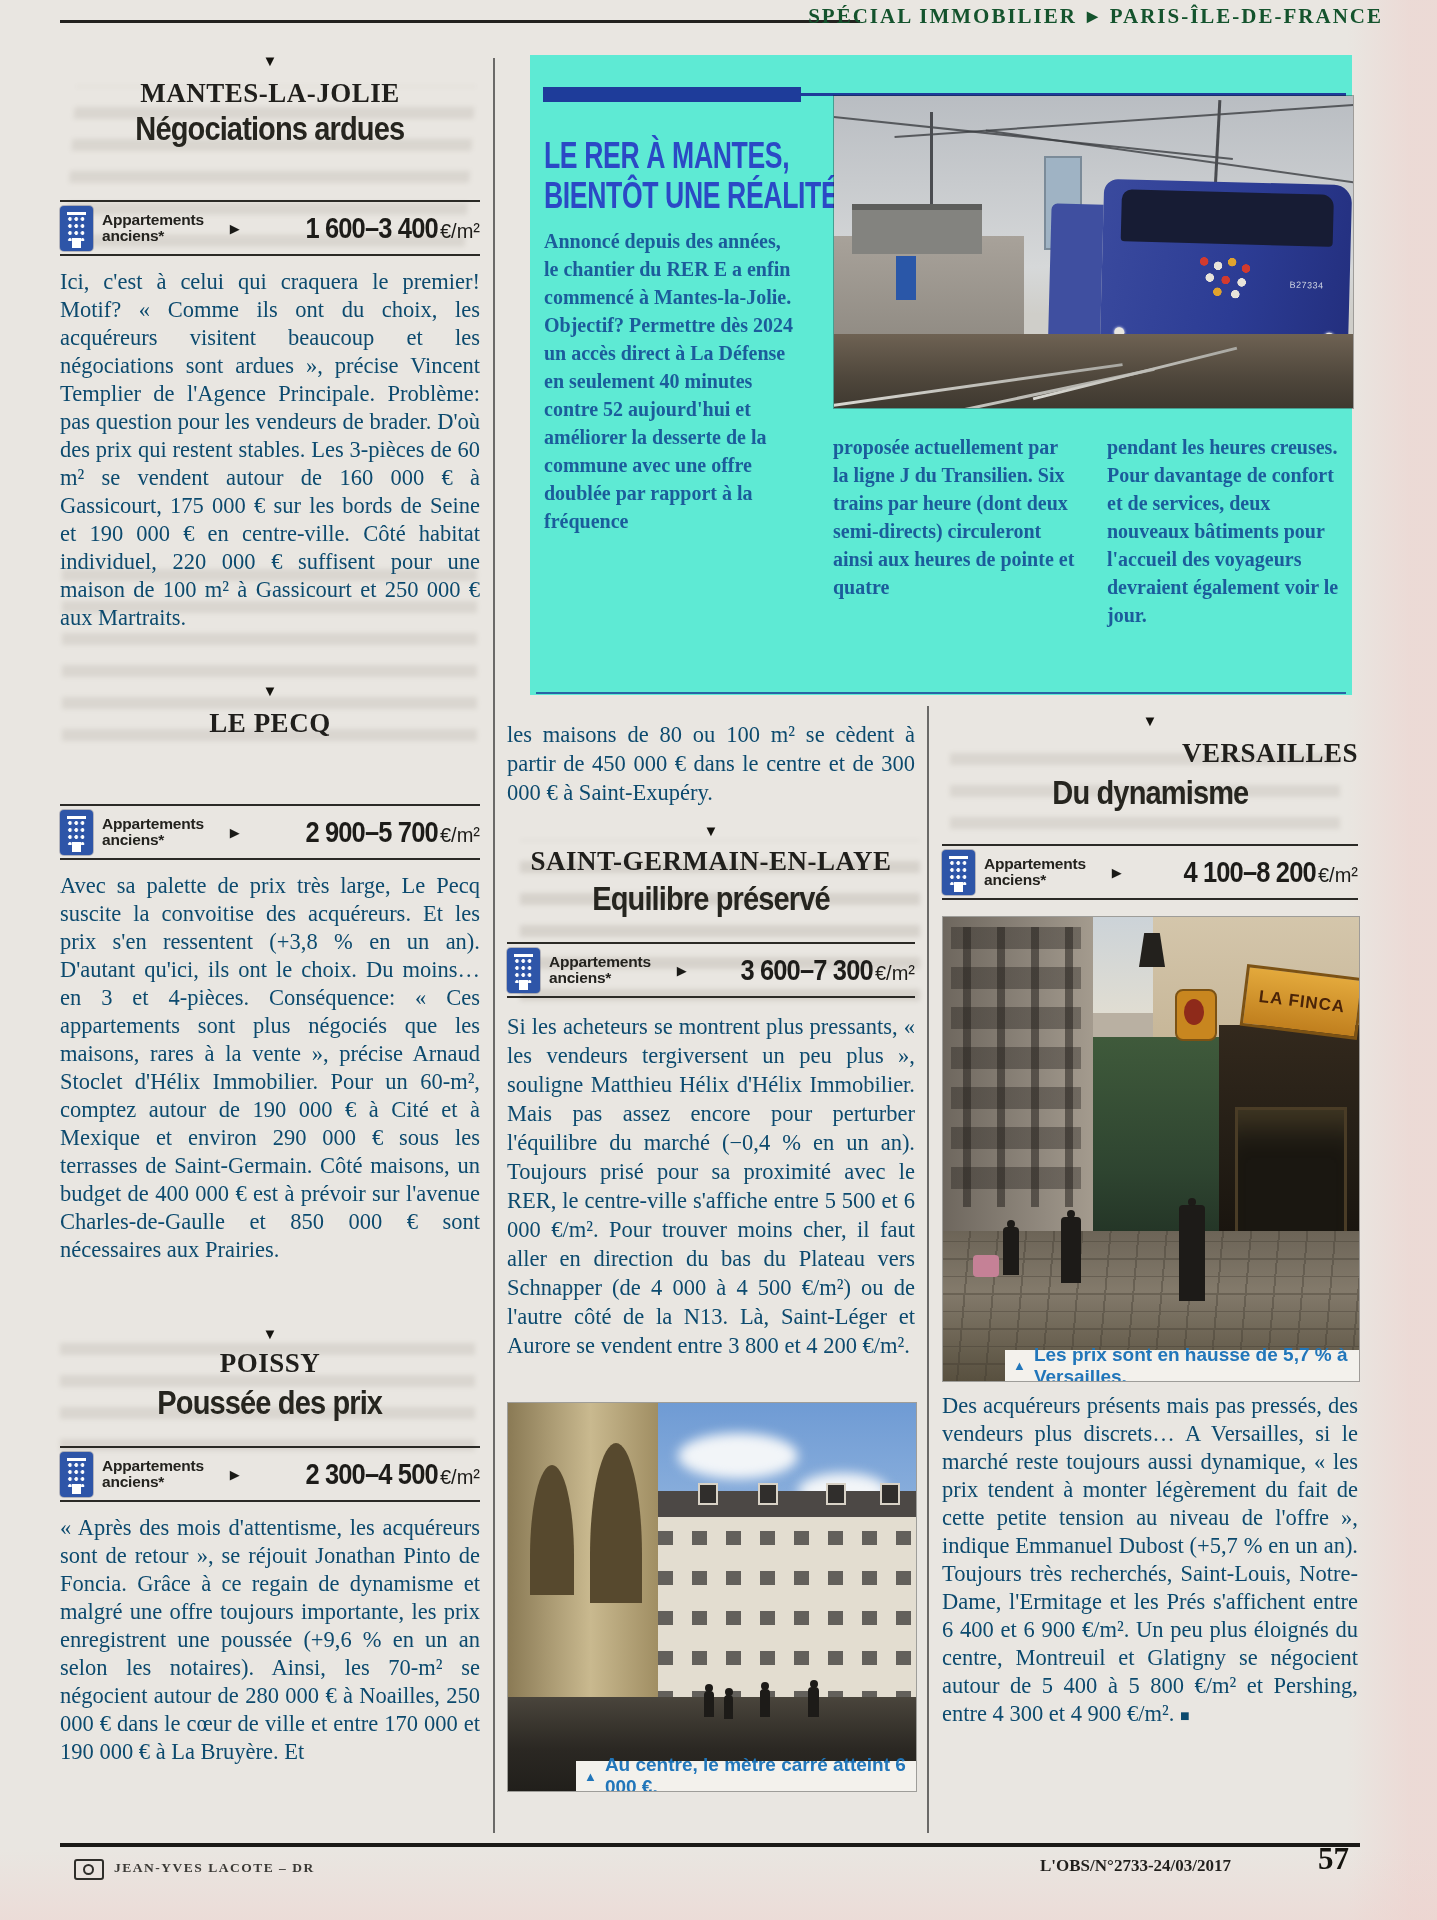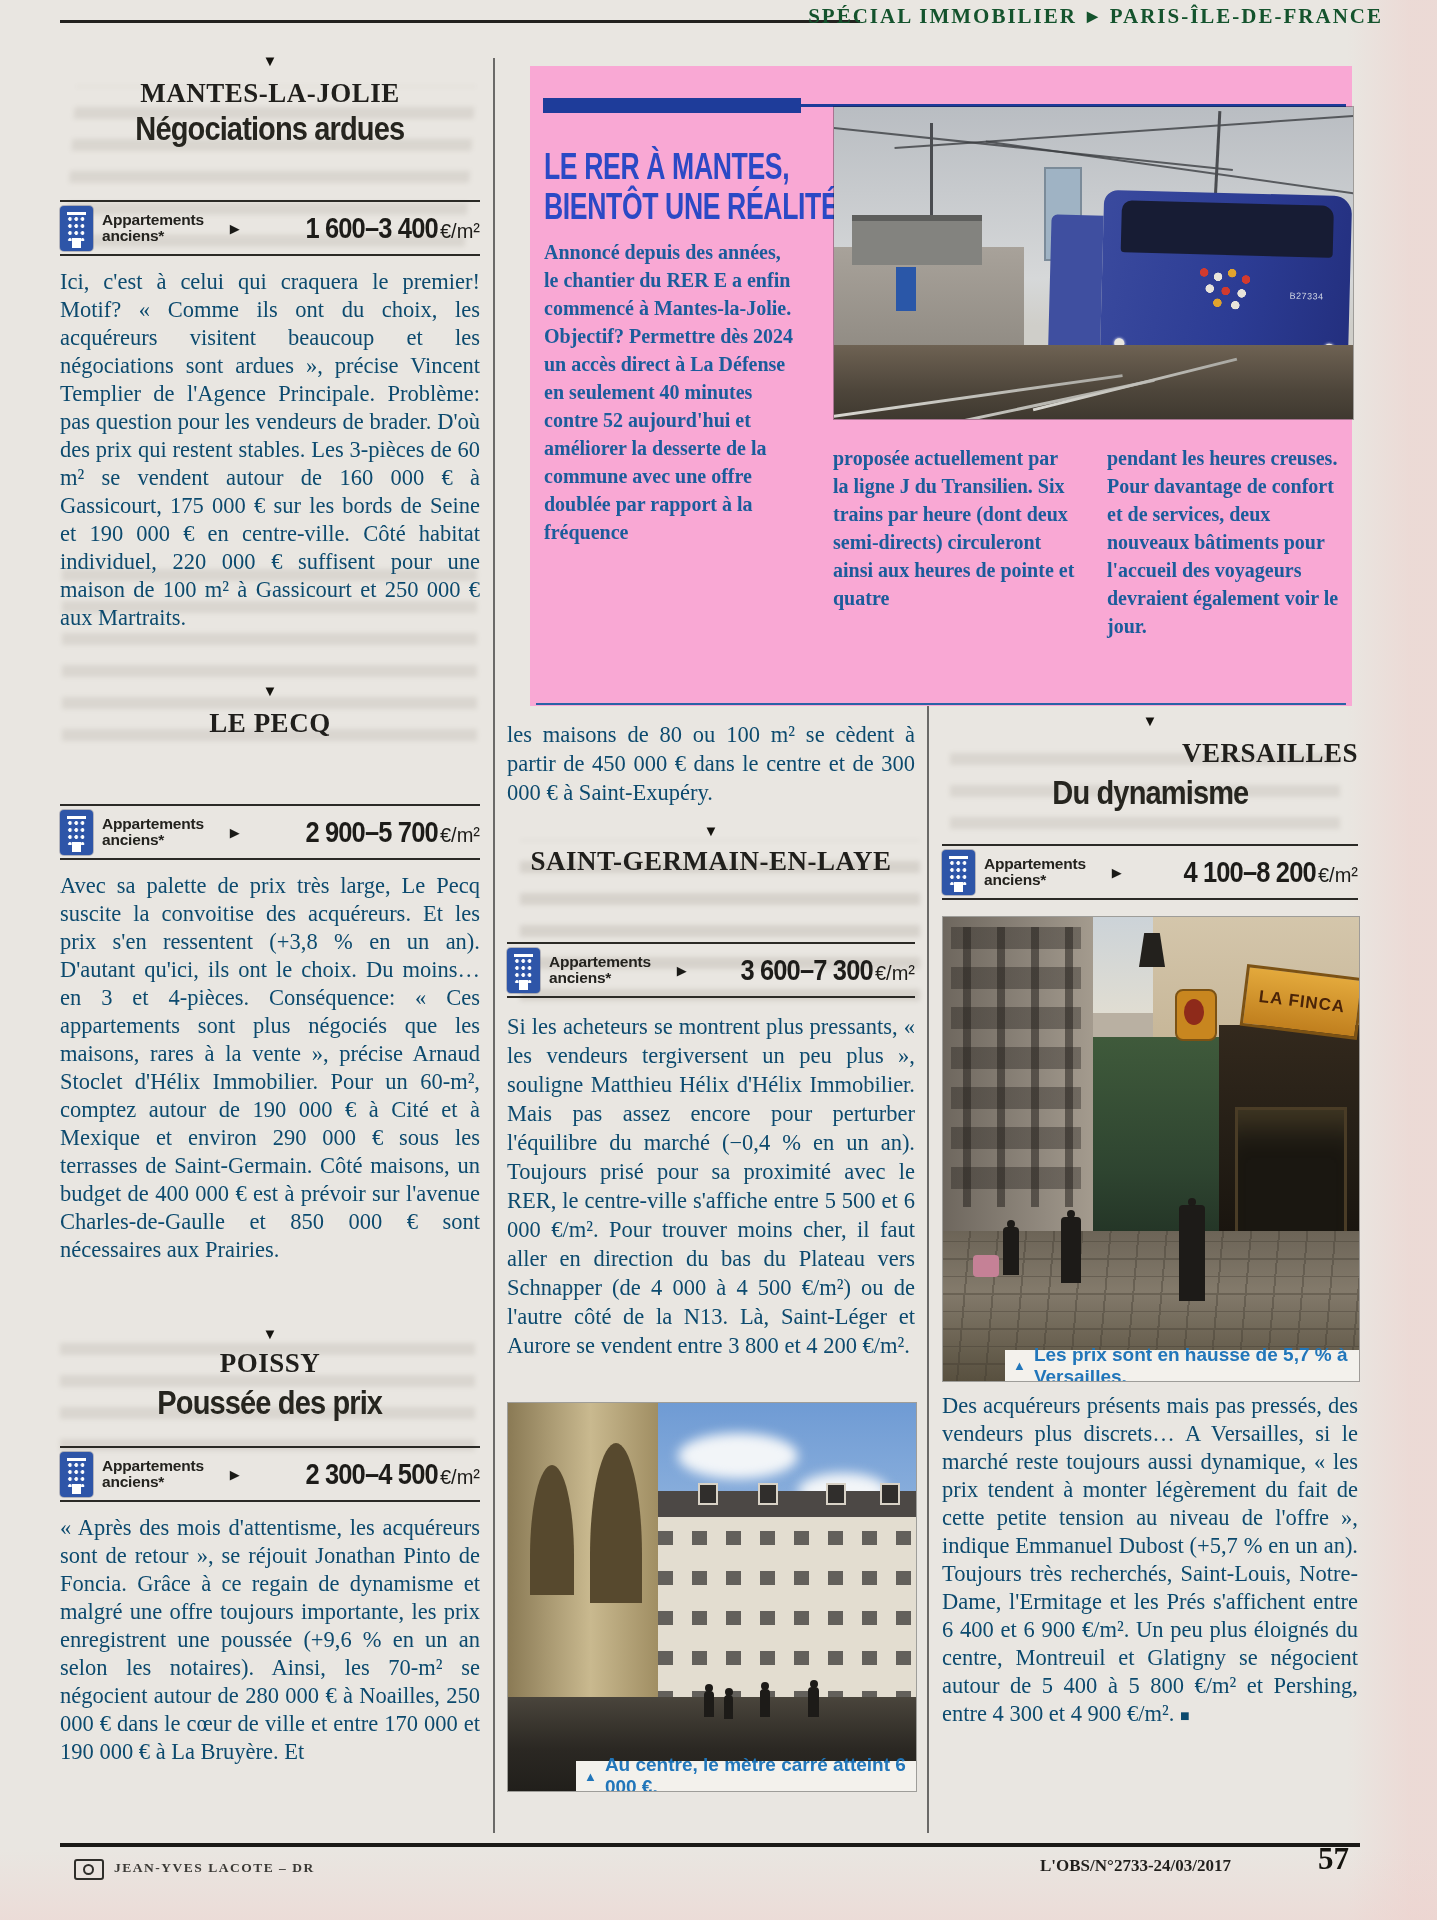--- a/index.html
+++ b/index.html
@@ -37,21 +37,21 @@
   .row-arrow{font-family:"Liberation Sans",sans-serif;font-size:13px;color:#1a1a17;margin-left:26px;}
   .price{margin-left:auto;white-space:nowrap;}
   .pv{font-family:"Liberation Sans",sans-serif;font-weight:bold;font-size:30px;letter-spacing:-1px;
        display:inline-block;transform:scaleX(.85);transform-origin:right center;color:#1d1c19;}
   .pu{font-family:"Liberation Sans",sans-serif;font-size:20px;font-weight:normal;color:#1d1c19;margin-left:2px;}
   
   .body-text{position:absolute;font-size:22.5px;line-height:28px;text-align:justify;color:#0c4a6e;}
   .mid-body{line-height:29px;}
   .end-mark{font-size:16px;}
   
-  .panel{position:absolute;left:530px;top:66px;width:822px;height:640px;background:#f9a8d4;}
+  .panel{position:absolute;left:530px;top:55px;width:822px;height:640px;background:#5eead4;}
   .panel-bar{position:absolute;left:13px;top:32px;width:258px;height:15px;background:#1e3c9a;}
   .panel-thin{position:absolute;left:271px;top:38px;width:545px;height:3px;background:#1e3c9a;}
   .panel-bottom{position:absolute;left:6px;bottom:1px;width:810px;height:2.5px;background:#2a63a5;}
   .rer-title{position:absolute;left:14px;font-family:"Liberation Sans",sans-serif;font-weight:bold;
        font-size:35px;color:#2b49c5;letter-spacing:-.5px;}
   .rer-title>span{display:inline-block;transform:scaleX(.76) scaleY(1.08);transform-origin:left center;white-space:nowrap;}
   .blue-col{position:absolute;font-weight:bold;font-size:20px;line-height:28px;color:#1b5c9b;}
   
   .photo{position:absolute;overflow:hidden;border:1px solid rgba(20,20,20,.35);}
   .caption-strip{position:absolute;background:#f3f1ec;display:flex;align-items:center;gap:8px;
@@ -235,20 +235,21 @@
     </div>
 
     <div class="blue-col" style="left:303px;top:378px;width:242px;">proposée actuellement par la ligne J du Transilien. Six trains par heure (dont deux semi-directs) circuleront ainsi aux heures de pointe et quatre</div>
     <div class="blue-col" style="left:577px;top:378px;width:240px;">pendant les heures creuses. Pour davantage de confort et de services, deux nouveaux bâtiments pour l'accueil des voyageurs devraient également voir le jour.</div>
     <div class="panel-bottom"></div>
   </div>
 
   <div class="body-text mid-body" style="left:507px;top:720px;width:408px;">les maisons de 80 ou 100 m² se cèdent à partir de 450 000 € dans le centre et de 300 000 € à Saint-Exupéry.</div>
   <div class="marker" style="left:507px;top:822px;width:408px;">▼</div>
   <div class="city" style="left:507px;top:846px;width:408px;">SAINT-GERMAIN-EN-LAYE</div>
+  <div class="sub" style="left:507px;top:880px;width:408px;"><span>Equilibre préservé</span></div>
   <div class="price-row" style="left:507px;top:942px;width:408px;">
     <span class="apt-icon"></span>
     <span class="apt-label">
       <span style="display:block;">Appartements</span>
       <span style="display:block;">anciens*</span>
     </span>
     <span class="row-arrow">▶</span>
     <span class="price"><b class="pv">3 600–7 300</b><span class="pu">€/m²</span></span>
   </div>
   <div class="body-text mid-body" style="left:507px;top:1012px;width:408px;">Si les acheteurs se montrent plus pressants, « les vendeurs tergiversent un peu plus », souligne Matthieu Hélix d'Hélix Immobilier. Mais pas assez encore pour perturber l'équilibre du marché (−0,4 % en un an). Toujours prisé pour sa proximité avec le RER, le centre-ville s'affiche entre 5 500 et 6 000 €/m². Pour trouver moins cher, il faut aller en direction du bas du Plateau vers Schnapper (de 4 000 à 4 500 €/m²) ou de l'autre côté de la N13. Là, Saint-Léger et Aurore se vendent entre 3 800 et 4 200 €/m².</div>

